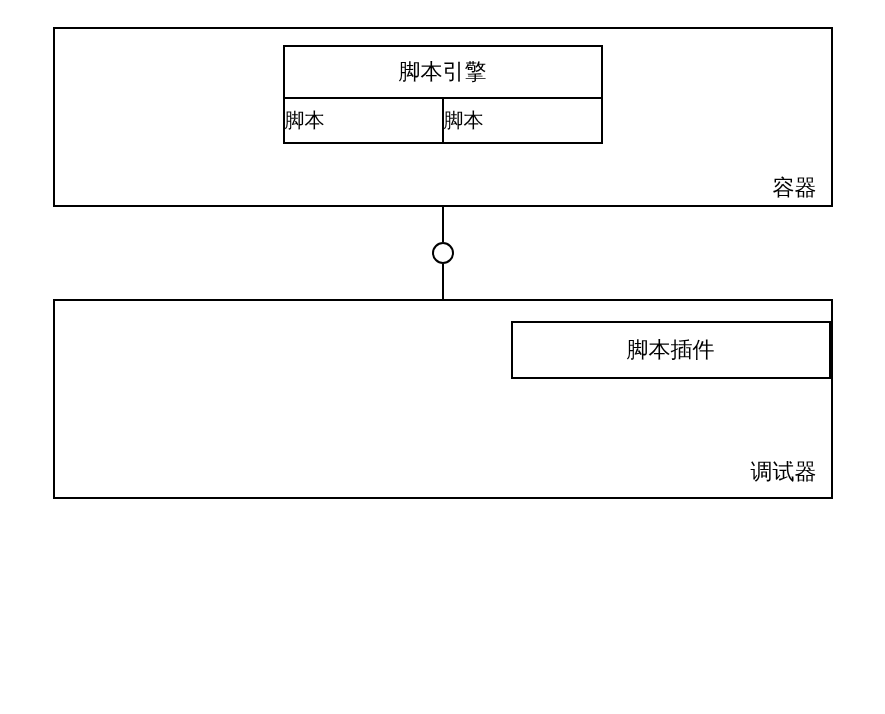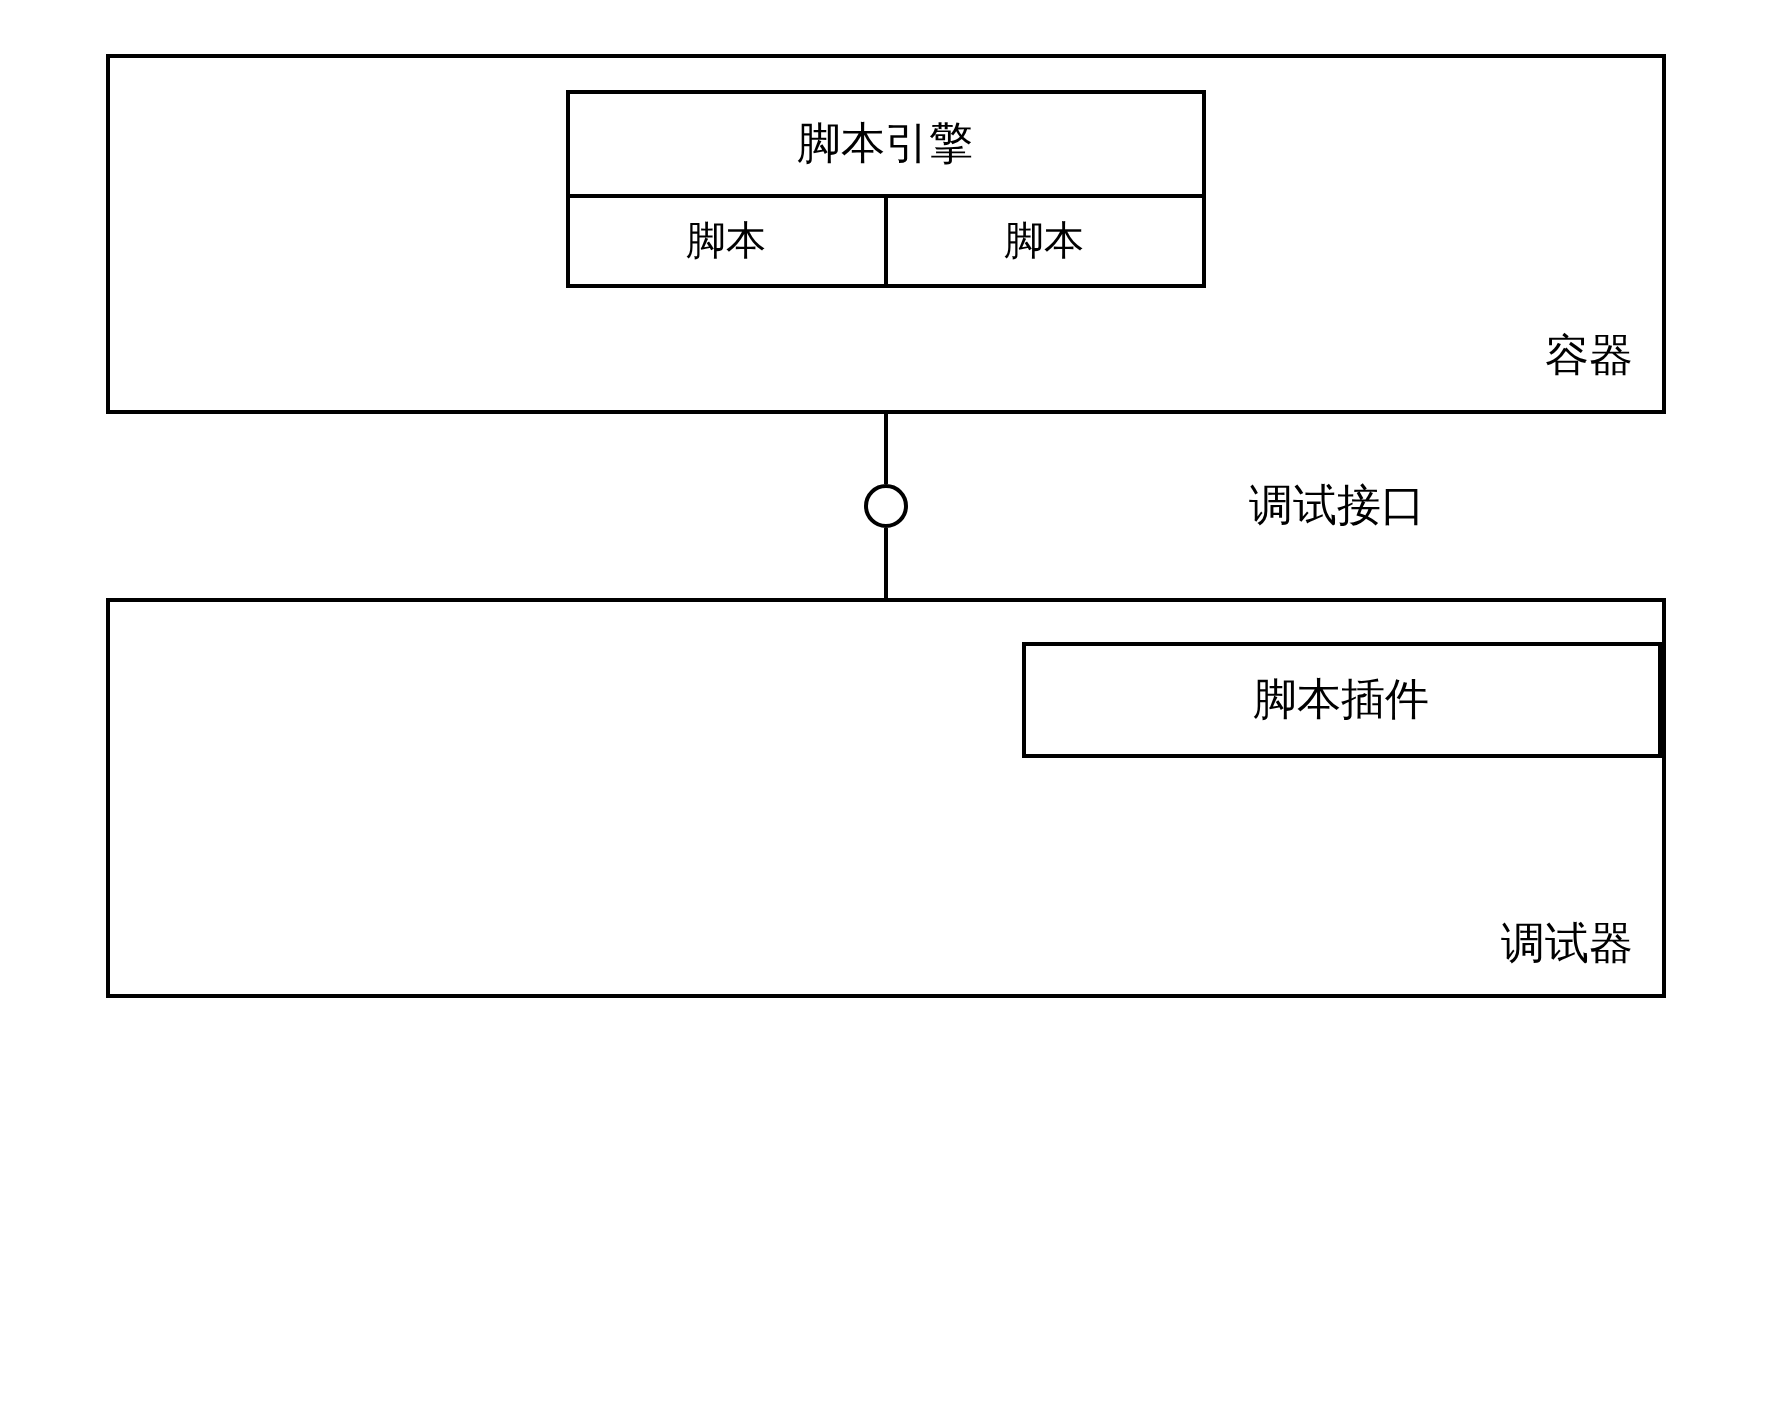--- a/index.html
+++ b/index.html
@@ -31,21 +31,21 @@
     .container-box {
       width: 100%;
       border: 2px solid #000;
       position: relative;
       height: 180px;
       flex-shrink: 0;
     }
 
     .container-label {
       position: absolute;
-      bottom: 12px;
+      bottom: 2px;
       right: 14px;
       font-size: 22px;
       color: #000;
     }
 
     .engine-box {
       border: 2px solid #000;
       margin: 16px auto 0 auto;
       width: 320px;
       display: flex;
@@ -61,21 +61,21 @@
       text-align: center;
     }
 
     .script-row {
       display: flex;
       width: 100%;
     }
 
     .script-cell {
       flex: 1;
-      text-align: center;
+      text-align: left;
       font-size: 20px;
       padding: 8px 0;
     }
 
     .script-cell:first-child {
       border-right: 2px solid #000;
     }
 
     
     .connector-area {
@@ -158,21 +158,20 @@
         <div class="script-cell">脚本</div>
       </div>
     </div>
     <span class="container-label">容器</span>
   </div>
 
   <div class="connector-area">
     <div class="line-top"></div>
     <div class="circle-connector"></div>
     <div class="line-bottom"></div>
-    <span class="debug-label">调试接口</span>
   </div>
 
   <div class="debugger-box">
     <div class="plugin-box">脚本插件</div>
     <span class="debugger-label">调试器</span>
   </div>
 
 </div>
 
 </body></html>

